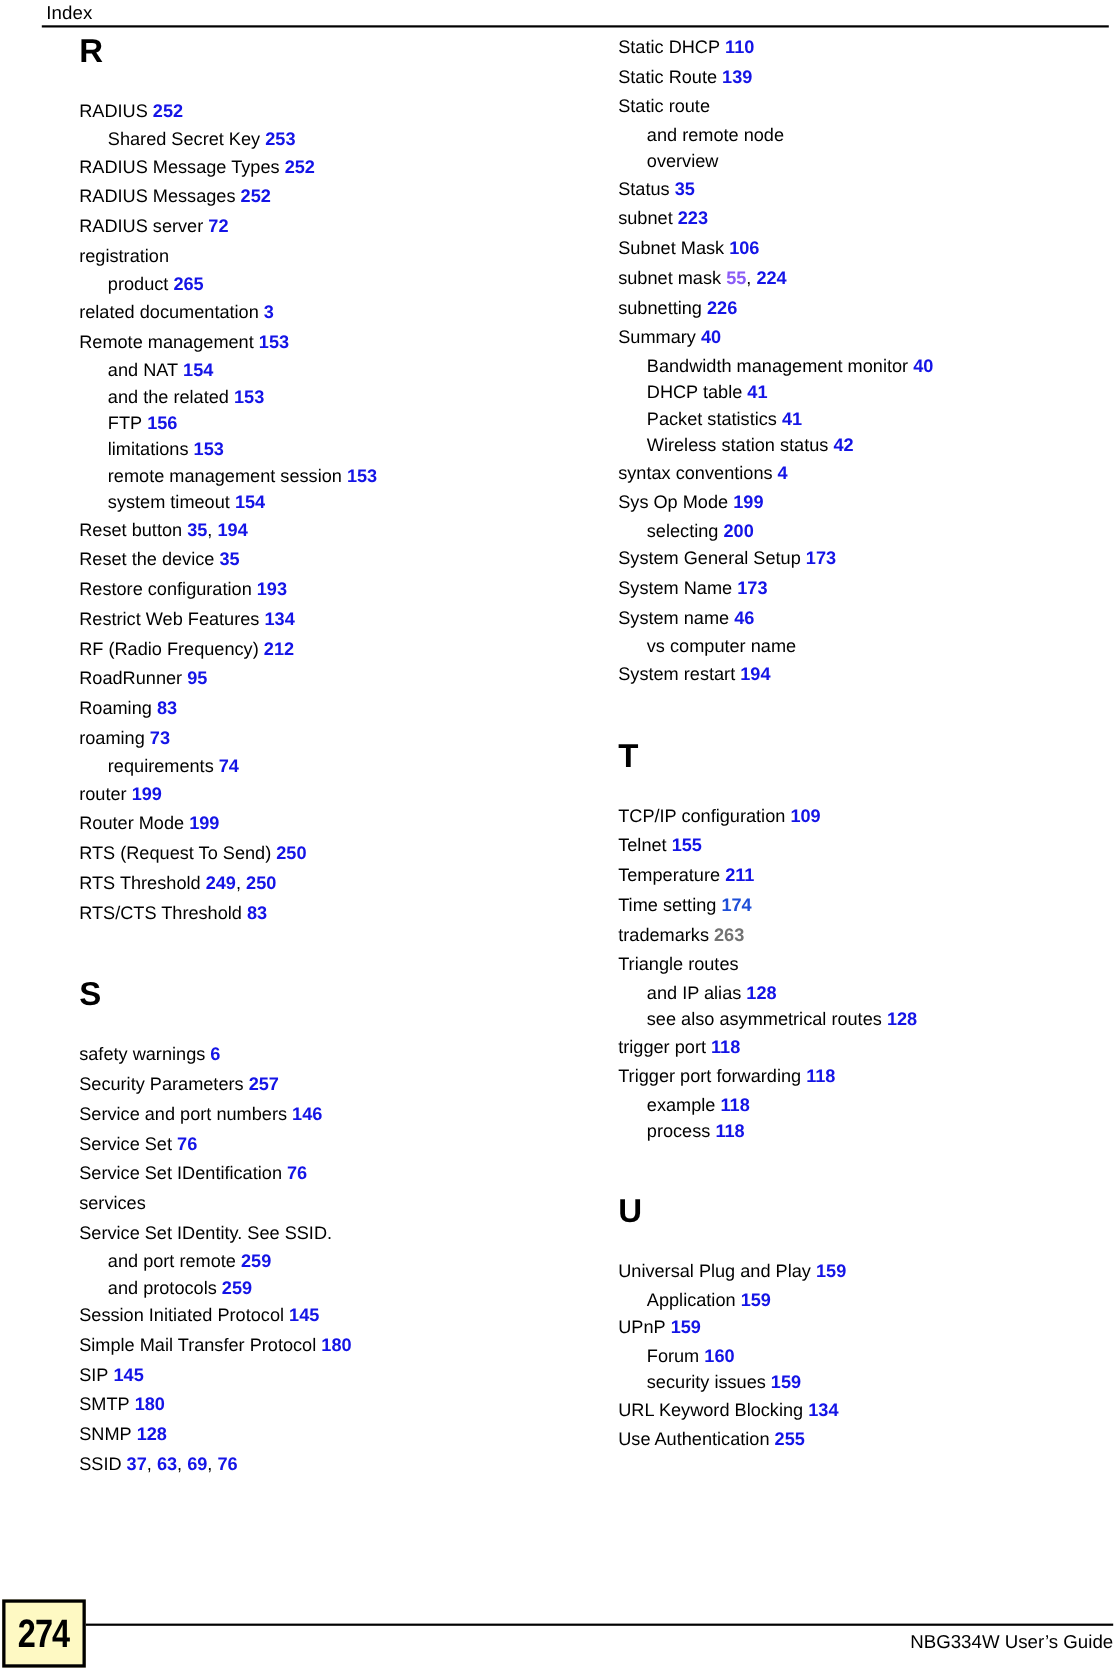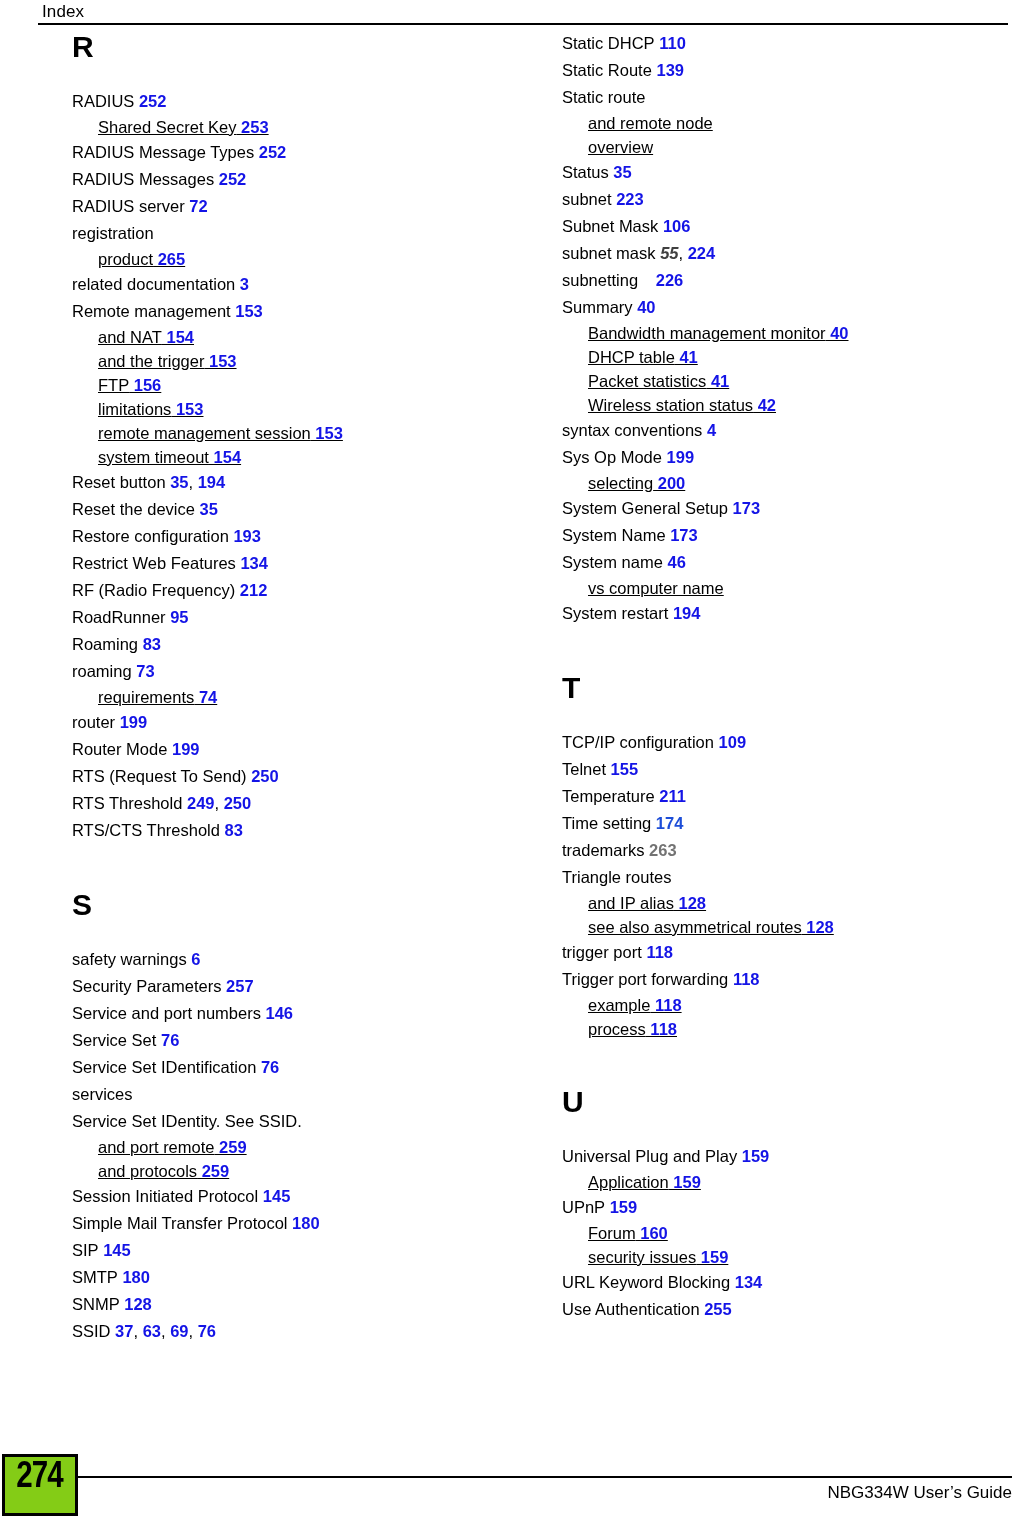--- a/index.html
+++ b/index.html
@@ -71,21 +71,20 @@
     line-height: 27px;
     white-space: nowrap;
     color: #000;
   }
   .entry.level-1 {
     padding-left: 0;
   }
   .entry.level-2 {
     padding-left: 26px;
     line-height: 24px;
-    text-decoration: underline;
   }
   .entry .entry-text {
     color: #000;
   }
   .entry .page-refs {
     font-weight: bold;
   }
   .entry .page-refs .ref {
     font-weight: bold;
   }
@@ -107,23 +106,23 @@
     height: 94px;
   }
   #page-footer .page-number-box {
     position: absolute;
     left: 2px;
     top: 24px;
     width: 76px;
     height: 62px;
     border: 3px solid #000;
     box-sizing: border-box;
-    background: #84cc16;
+    background: #fef9c3;
     display: flex;
-    align-items: flex-start;
+    align-items: center;
     justify-content: center;
   }
   #page-footer .page-number-box .page-number {
     font-family: "Liberation Sans", sans-serif;
     font-size: 36px;
     font-weight: bold;
     line-height: 36px;
     letter-spacing: -1px;
     transform: scaleX(0.82);
     color: #000;
@@ -161,21 +160,21 @@
       <div class="entry level-1"><span class="entry-text">RADIUS</span><span class="page-refs"><span class="ref" style="color: rgb(20, 20, 230);"> 252</span></span></div>
       <div class="entry level-2"><span class="entry-text">Shared Secret Key</span><span class="page-refs"><span class="ref" style="color: rgb(20, 20, 230);"> 253</span></span></div>
       <div class="entry level-1"><span class="entry-text">RADIUS Message Types</span><span class="page-refs"><span class="ref" style="color: rgb(20, 20, 230);"> 252</span></span></div>
       <div class="entry level-1"><span class="entry-text">RADIUS Messages</span><span class="page-refs"><span class="ref" style="color: rgb(20, 20, 230);"> 252</span></span></div>
       <div class="entry level-1"><span class="entry-text">RADIUS server</span><span class="page-refs"><span class="ref" style="color: rgb(20, 20, 230);"> 72</span></span></div>
       <div class="entry level-1"><span class="entry-text">registration</span></div>
       <div class="entry level-2"><span class="entry-text">product</span><span class="page-refs"><span class="ref" style="color: rgb(20, 20, 230);"> 265</span></span></div>
       <div class="entry level-1"><span class="entry-text">related documentation</span><span class="page-refs"><span class="ref" style="color: rgb(20, 20, 230);"> 3</span></span></div>
       <div class="entry level-1"><span class="entry-text">Remote management</span><span class="page-refs"><span class="ref" style="color: rgb(20, 20, 230);"> 153</span></span></div>
       <div class="entry level-2"><span class="entry-text">and NAT</span><span class="page-refs"><span class="ref" style="color: rgb(20, 20, 230);"> 154</span></span></div>
-      <div class="entry level-2"><span class="entry-text">and the trigger</span><span class="page-refs"><span class="ref" style="color: rgb(20, 20, 230);"> 153</span></span></div>
+      <div class="entry level-2"><span class="entry-text">and the related</span><span class="page-refs"><span class="ref" style="color: rgb(20, 20, 230);"> 153</span></span></div>
       <div class="entry level-2"><span class="entry-text">FTP</span><span class="page-refs"><span class="ref" style="color: rgb(20, 20, 230);"> 156</span></span></div>
       <div class="entry level-2"><span class="entry-text">limitations</span><span class="page-refs"><span class="ref" style="color: rgb(20, 20, 230);"> 153</span></span></div>
       <div class="entry level-2"><span class="entry-text">remote management session</span><span class="page-refs"><span class="ref" style="color: rgb(20, 20, 230);"> 153</span></span></div>
       <div class="entry level-2"><span class="entry-text">system timeout</span><span class="page-refs"><span class="ref" style="color: rgb(20, 20, 230);"> 154</span></span></div>
       <div class="entry level-1"><span class="entry-text">Reset button</span><span class="page-refs"><span class="ref" style="color: rgb(20, 20, 230);"> 35</span><span class="sep">,</span><span class="ref" style="color: rgb(20, 20, 230);"> 194</span></span></div>
       <div class="entry level-1"><span class="entry-text">Reset the device</span><span class="page-refs"><span class="ref" style="color: rgb(20, 20, 230);"> 35</span></span></div>
       <div class="entry level-1"><span class="entry-text">Restore configuration</span><span class="page-refs"><span class="ref" style="color: rgb(20, 20, 230);"> 193</span></span></div>
       <div class="entry level-1"><span class="entry-text">Restrict Web Features</span><span class="page-refs"><span class="ref" style="color: rgb(20, 20, 230);"> 134</span></span></div>
       <div class="entry level-1"><span class="entry-text">RF (Radio Frequency)</span><span class="page-refs"><span class="ref" style="color: rgb(20, 20, 230);"> 212</span></span></div>
       <div class="entry level-1"><span class="entry-text">RoadRunner</span><span class="page-refs"><span class="ref" style="color: rgb(20, 20, 230);"> 95</span></span></div>
@@ -208,22 +207,22 @@
     </div>
   <div class="index-column" id="column-right">
       <div class="entry level-1"><span class="entry-text">Static DHCP</span><span class="page-refs"><span class="ref" style="color: rgb(20, 20, 230);"> 110</span></span></div>
       <div class="entry level-1"><span class="entry-text">Static Route</span><span class="page-refs"><span class="ref" style="color: rgb(20, 20, 230);"> 139</span></span></div>
       <div class="entry level-1"><span class="entry-text">Static route</span></div>
       <div class="entry level-2"><span class="entry-text">and remote node</span></div>
       <div class="entry level-2"><span class="entry-text">overview</span></div>
       <div class="entry level-1"><span class="entry-text">Status</span><span class="page-refs"><span class="ref" style="color: rgb(20, 20, 230);"> 35</span></span></div>
       <div class="entry level-1"><span class="entry-text">subnet</span><span class="page-refs"><span class="ref" style="color: rgb(20, 20, 230);"> 223</span></span></div>
       <div class="entry level-1"><span class="entry-text">Subnet Mask</span><span class="page-refs"><span class="ref" style="color: rgb(20, 20, 230);"> 106</span></span></div>
-      <div class="entry level-1"><span class="entry-text">subnet mask</span><span class="page-refs"><span class="ref" style="color: #404040; font-style: italic;"> 55</span><span class="sep">,</span><span class="ref" style="color: rgb(20, 20, 230);"> 224</span></span></div>
-      <div class="entry level-1"><span class="entry-text">subnetting</span><span class="page-refs"><span class="ref" style="color: rgb(20, 20, 230); margin-left: 13px;"> 226</span></span></div>
+      <div class="entry level-1"><span class="entry-text">subnet mask</span><span class="page-refs"><span class="ref" style="color: #8b5cf6;"> 55</span><span class="sep">,</span><span class="ref" style="color: rgb(20, 20, 230);"> 224</span></span></div>
+      <div class="entry level-1"><span class="entry-text">subnetting</span><span class="page-refs"><span class="ref" style="color: rgb(20, 20, 230);"> 226</span></span></div>
       <div class="entry level-1"><span class="entry-text">Summary</span><span class="page-refs"><span class="ref" style="color: rgb(20, 20, 230);"> 40</span></span></div>
       <div class="entry level-2"><span class="entry-text">Bandwidth management monitor</span><span class="page-refs"><span class="ref" style="color: rgb(20, 20, 230);"> 40</span></span></div>
       <div class="entry level-2"><span class="entry-text">DHCP table</span><span class="page-refs"><span class="ref" style="color: rgb(20, 20, 230);"> 41</span></span></div>
       <div class="entry level-2"><span class="entry-text">Packet statistics</span><span class="page-refs"><span class="ref" style="color: rgb(20, 20, 230);"> 41</span></span></div>
       <div class="entry level-2"><span class="entry-text">Wireless station status</span><span class="page-refs"><span class="ref" style="color: rgb(20, 20, 230);"> 42</span></span></div>
       <div class="entry level-1"><span class="entry-text">syntax conventions</span><span class="page-refs"><span class="ref" style="color: rgb(20, 20, 230);"> 4</span></span></div>
       <div class="entry level-1"><span class="entry-text">Sys Op Mode</span><span class="page-refs"><span class="ref" style="color: rgb(20, 20, 230);"> 199</span></span></div>
       <div class="entry level-2"><span class="entry-text">selecting</span><span class="page-refs"><span class="ref" style="color: rgb(20, 20, 230);"> 200</span></span></div>
       <div class="entry level-1"><span class="entry-text">System General Setup</span><span class="page-refs"><span class="ref" style="color: rgb(20, 20, 230);"> 173</span></span></div>
       <div class="entry level-1"><span class="entry-text">System Name</span><span class="page-refs"><span class="ref" style="color: rgb(20, 20, 230);"> 173</span></span></div>

